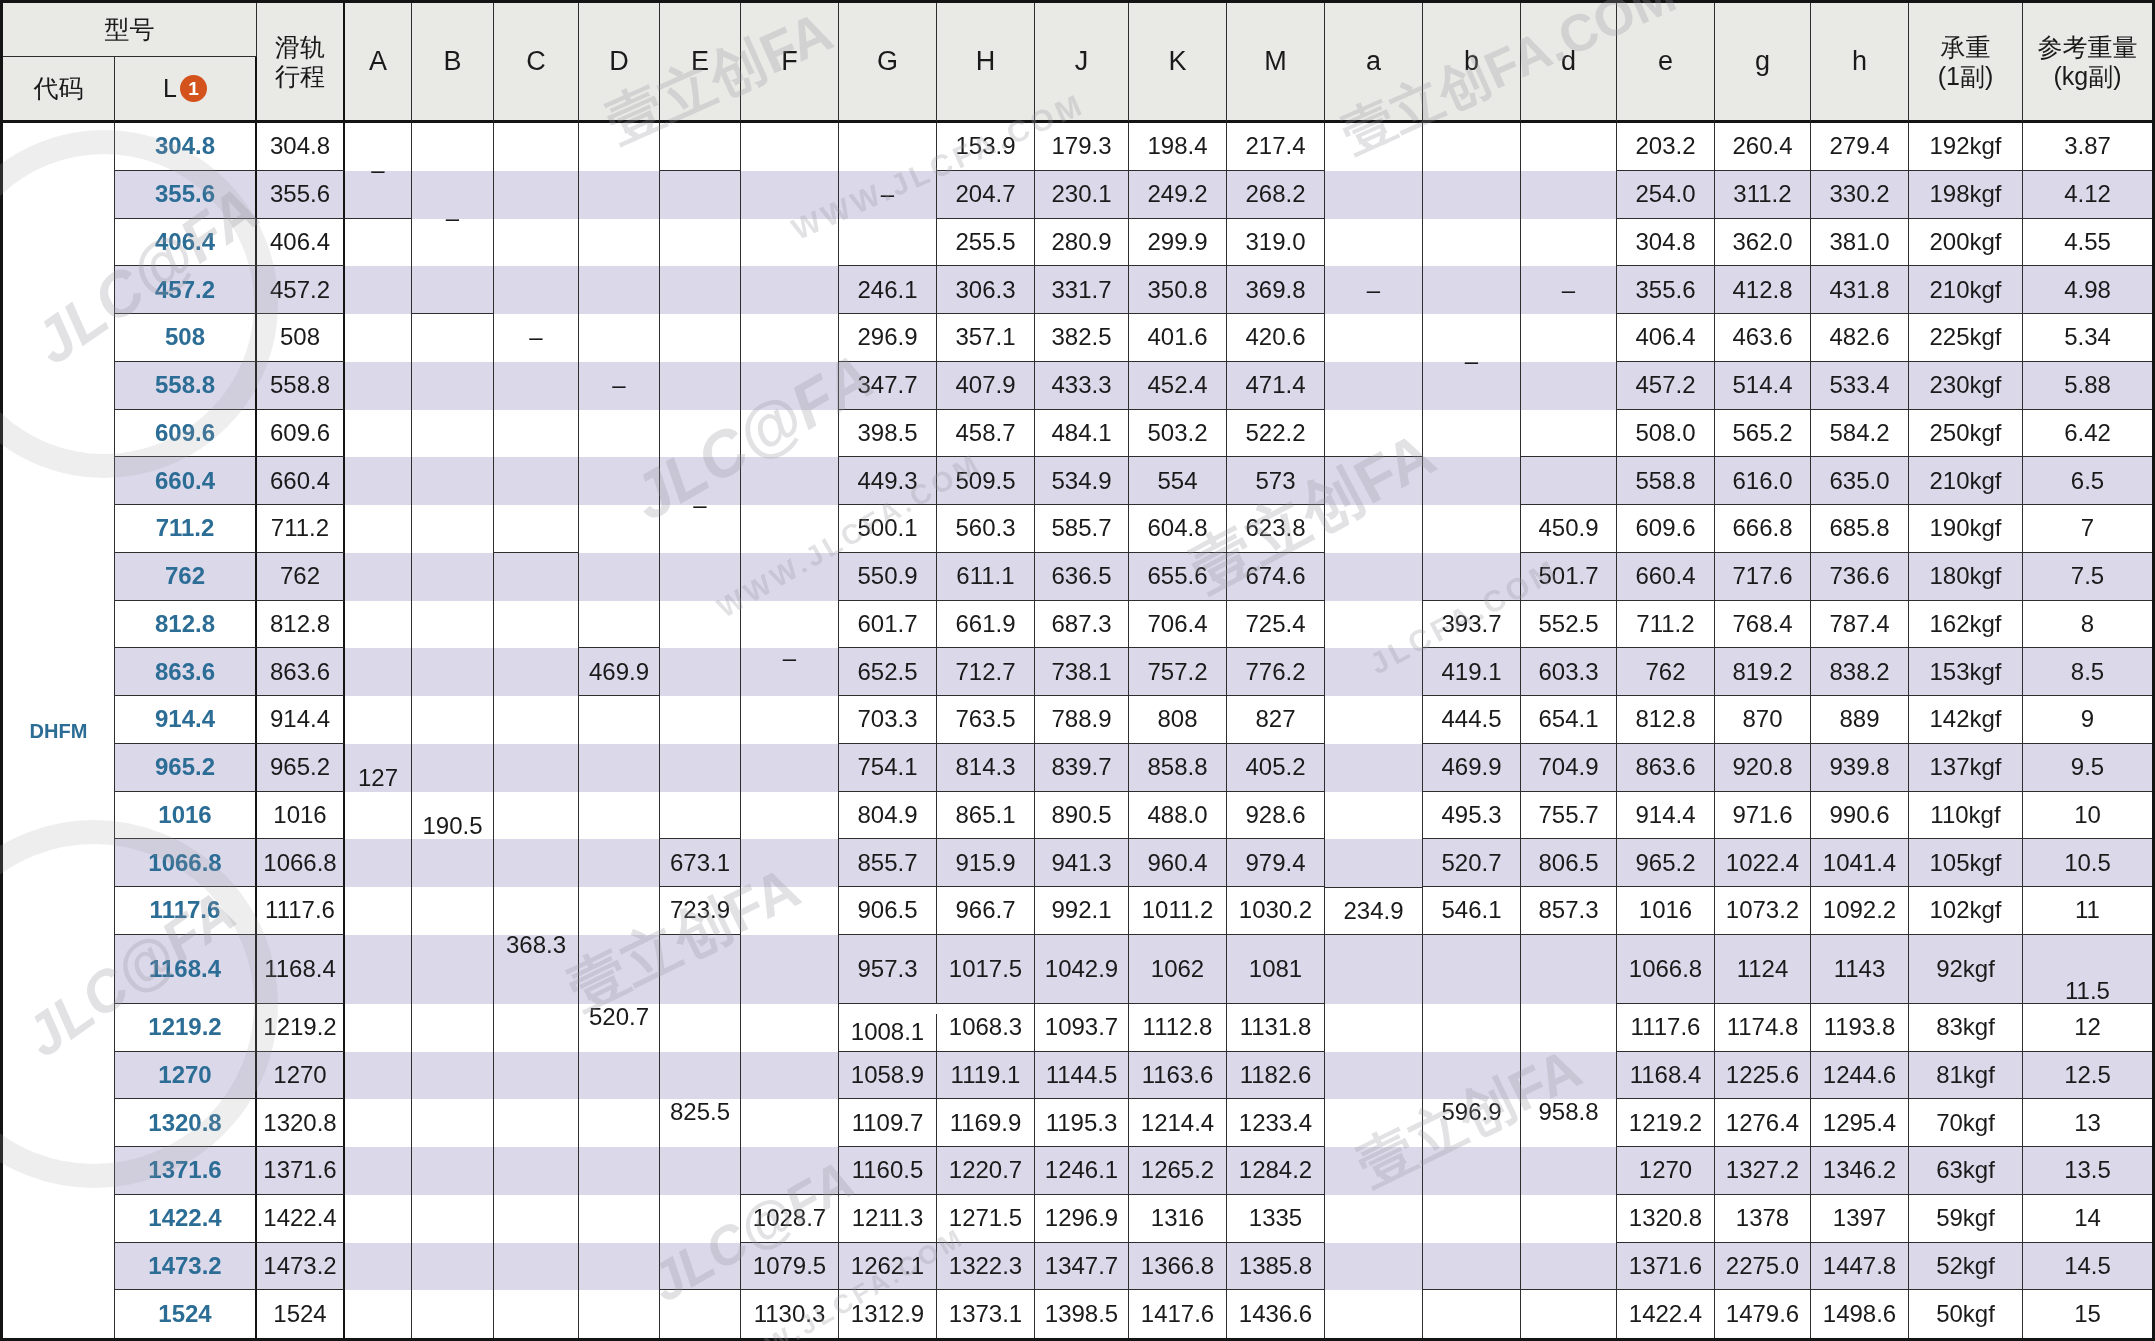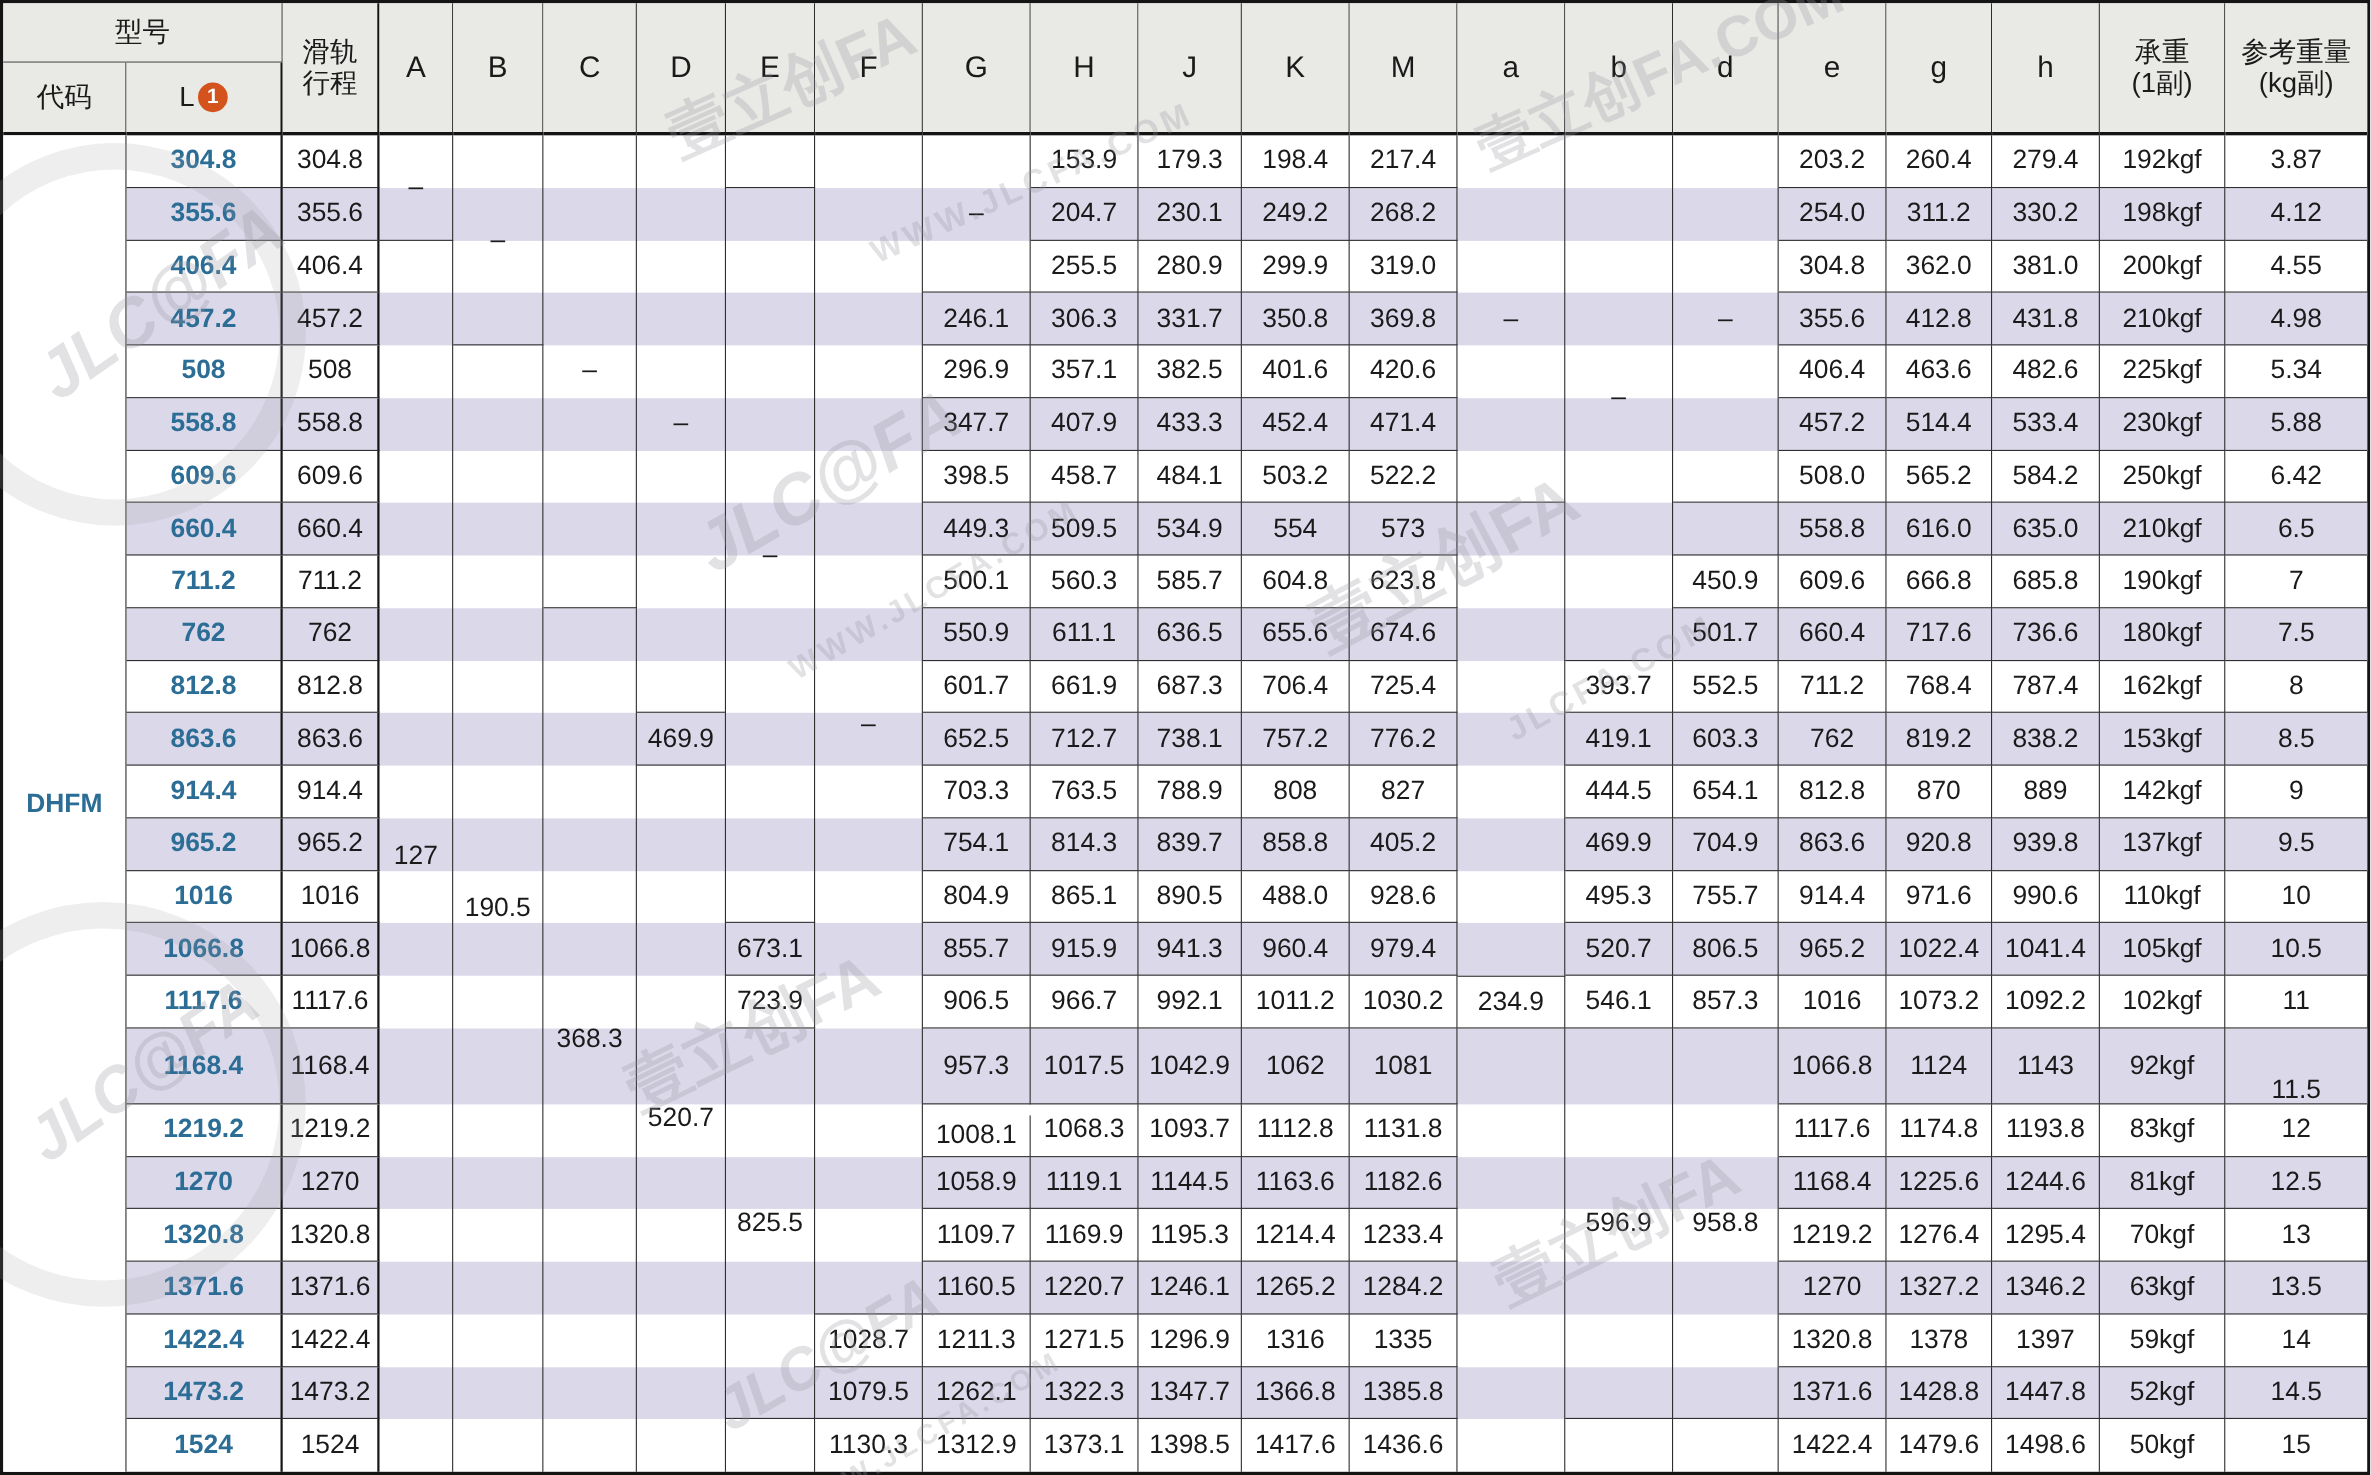--- a/index.html
+++ b/index.html
@@ -32,21 +32,21 @@
     position:relative;z-index:2;
     display:flex;align-items:center;justify-content:center;
     font-size:24px;color:#1a1a1a;line-height:1;white-space:nowrap;
     border-right:1.5px solid #2e2e2e;
   }
   .cell.thickR{border-right:2.5px solid #141414;}
   .cell.noR{border-right:none;}
   .cell.bb{border-bottom:1.5px solid #2e2e2e;}
   .cell.tb{border-top:1.5px solid #2e2e2e;}
   .cell.blue{color:#2c6d96;font-weight:bold;}
-  .cell.model{font-size:24px;font-weight:bold;color:#2c6d96;background:#fff;text-align:center;}
+  .cell.model{font-size:20px;font-weight:bold;color:#2c6d96;background:#fff;text-align:center;}
   .stripe{position:relative;z-index:0;background:#dbd8ea;}
   .wm{position:absolute;z-index:3;pointer-events:none;color:rgba(150,150,158,0.28);font-weight:bold;}
   .wm.ring{border:24px solid rgba(160,160,168,0.18);border-radius:50%;}
 </style>
 </head>
 <body>
 
 <div id="stage">
 
   <div id="grid">
@@ -345,21 +345,21 @@
       <div class="cell bb" style="grid-area: 16 / 19 / span 1;">920.8</div>
       <div class="cell bb" style="grid-area: 17 / 19 / span 1;">971.6</div>
       <div class="cell bb" style="grid-area: 18 / 19 / span 1;">1022.4</div>
       <div class="cell bb" style="grid-area: 19 / 19 / span 1;">1073.2</div>
       <div class="cell bb" style="grid-area: 20 / 19 / span 1;">1124</div>
       <div class="cell bb" style="grid-area: 21 / 19 / span 1;">1174.8</div>
       <div class="cell bb" style="grid-area: 22 / 19 / span 1;">1225.6</div>
       <div class="cell bb" style="grid-area: 23 / 19 / span 1;">1276.4</div>
       <div class="cell bb" style="grid-area: 24 / 19 / span 1;">1327.2</div>
       <div class="cell bb" style="grid-area: 25 / 19 / span 1;">1378</div>
-      <div class="cell bb" style="grid-area: 26 / 19 / span 1;">1428.8</div>
+      <div class="cell bb" style="grid-area: 26 / 19 / span 1;">2275.0</div>
       <div class="cell" style="grid-area: 27 / 19 / span 1;">1479.6</div>
       <div class="cell bb" style="grid-area: 3 / 20 / span 1;">279.4</div>
       <div class="cell bb" style="grid-area: 4 / 20 / span 1;">330.2</div>
       <div class="cell bb" style="grid-area: 5 / 20 / span 1;">381.0</div>
       <div class="cell bb" style="grid-area: 6 / 20 / span 1;">431.8</div>
       <div class="cell bb" style="grid-area: 7 / 20 / span 1;">482.6</div>
       <div class="cell bb" style="grid-area: 8 / 20 / span 1;">533.4</div>
       <div class="cell bb" style="grid-area: 9 / 20 / span 1;">584.2</div>
       <div class="cell bb" style="grid-area: 10 / 20 / span 1;">635.0</div>
       <div class="cell bb" style="grid-area: 11 / 20 / span 1;">685.8</div>

